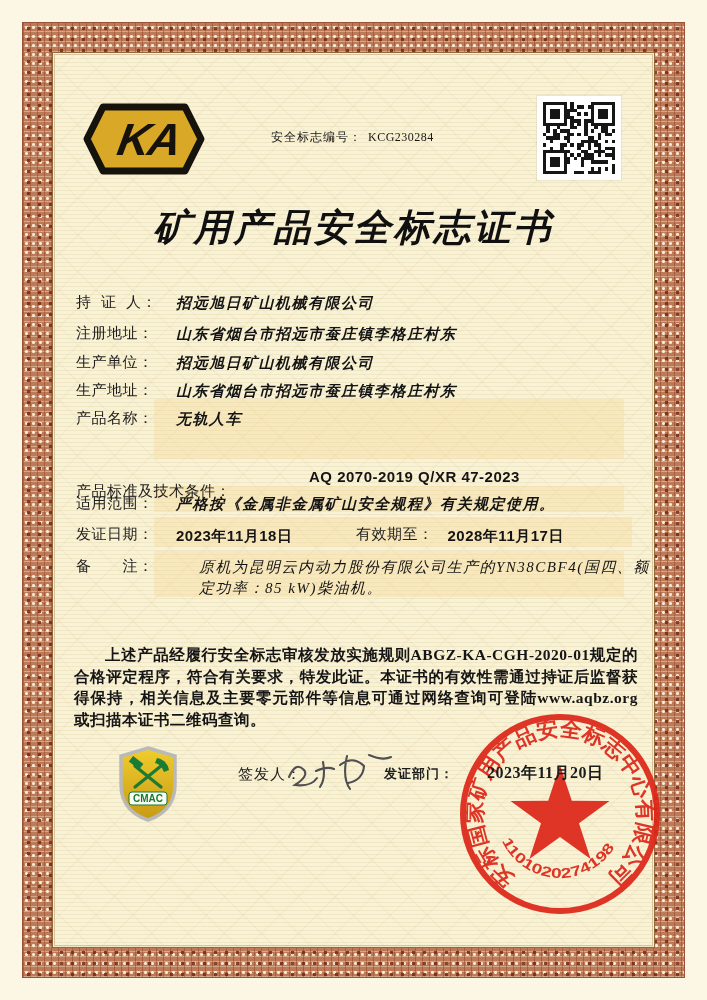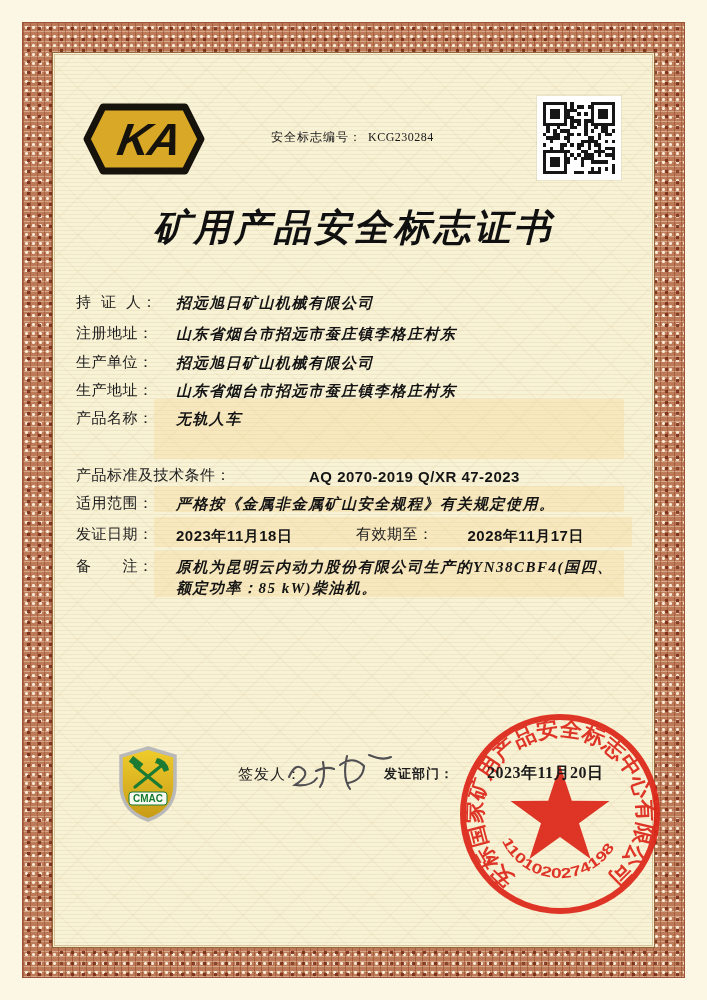--- a/index.html
+++ b/index.html
@@ -43,22 +43,22 @@
   .title{left:0;top:150px;width:100%;text-align:center;font-size:37px;font-weight:900;
     color:#101010;letter-spacing:3px;font-family:"Liberation Serif",serif;font-style:italic;}
 
   .row{position:absolute;left:23px;display:flex;align-items:flex-start;
     font-size:15px;line-height:21px;color:#1c1c1c;}
   .row .label{width:100px;flex:0 0 auto;letter-spacing:.5px;font-family:Liberation Mono, monospace;}
   .row .value{font-family:"Liberation Serif",serif;font-style:italic;font-weight:600;
     letter-spacing:1.5px;color:#141414;}
   .value.latin{font-style:normal;font-family:"Liberation Sans",sans-serif;
     font-weight:700;letter-spacing:.5px;}
-  .row.wide .label{width:auto;margin-right:78px;}
-  .remark .value{width:452px;font-weight:700;}
+  .row.wide .label{width:auto;margin-right:78px;margin-top:16px;}
+  .remark .value{width:452px;font-weight:400;margin-left:23px;}
 
   .paragraph{left:21px;top:591px;width:564px;font-size:15.5px;line-height:21.5px;
     font-weight:700;color:#151515;text-indent:2em;text-align:justify;
     letter-spacing:.5px;font-family:"Liberation Serif",serif;}
 
   .cmac{left:62px;top:692px;}
   .signer-label{left:185px;top:712px;font-size:15px;font-weight:400;color:#1c1c1c;letter-spacing:1px;}
   .dept-label{left:331px;top:712px;font-size:13px;font-weight:600;color:#1c1c1c;letter-spacing:1px;}
   .signature{left:228px;top:694px;}
 
@@ -561,29 +561,30 @@
       <span class="value latin">AQ 2070-2019 Q/XR 47-2023</span>
     </div>
     <div class="row" style="top:441px">
       <span class="label">适用范围：</span>
       <span class="value">严格按《金属非金属矿山安全规程》有关规定使用。</span>
     </div>
 
     <div class="row" style="top:472px">
       <span class="label">发证日期：</span>
       <span class="value latin" style="width:180px">2023年11月18日</span>
-      <span class="label" style="width:auto;margin-right:34px">有效期至：</span>
+      <span class="label" style="width:auto;margin-right:14px">有效期至：</span>
       <span class="value latin">2028年11月17日</span>
     </div>
 
     <div class="row remark" style="top:504px">
       <span class="label">备　　注：</span>
       <span class="value">原机为昆明云内动力股份有限公司生产的YN38CBF4(国四、额定功率：85 kW)柴油机。</span>
     </div>
 
+    <div class="abs paragraph">上述产品经履行安全标志审核发放实施规则ABGZ-KA-CGH-2020-01规定的合格评定程序，符合有关要求，特发此证。本证书的有效性需通过持证后监督获得保持，相关信息及主要零元部件等信息可通过网络查询可登陆www.aqbz.org或扫描本证书二维码查询。</div>
 
     <svg class="abs cmac" width="66" height="78" viewBox="0 0 66 78">
       <defs>
         <linearGradient id="goldg" x1="0" y1="0" x2="0" y2="1">
           <stop offset="0" stop-color="#f0cd2c"></stop>
             <stop offset="1" stop-color="#c79a16"></stop>
         </linearGradient>
       </defs>
       <path d="M33 3 L60 11 V40 C60 59 48 70 33 75 C18 70 6 59 6 40 V11 Z" fill="url(#goldg)" stroke="#b9b9b9" stroke-width="3.5"></path>
       <g stroke="#1b7a33" stroke-width="3.2" stroke-linecap="round" fill="#1b7a33">

